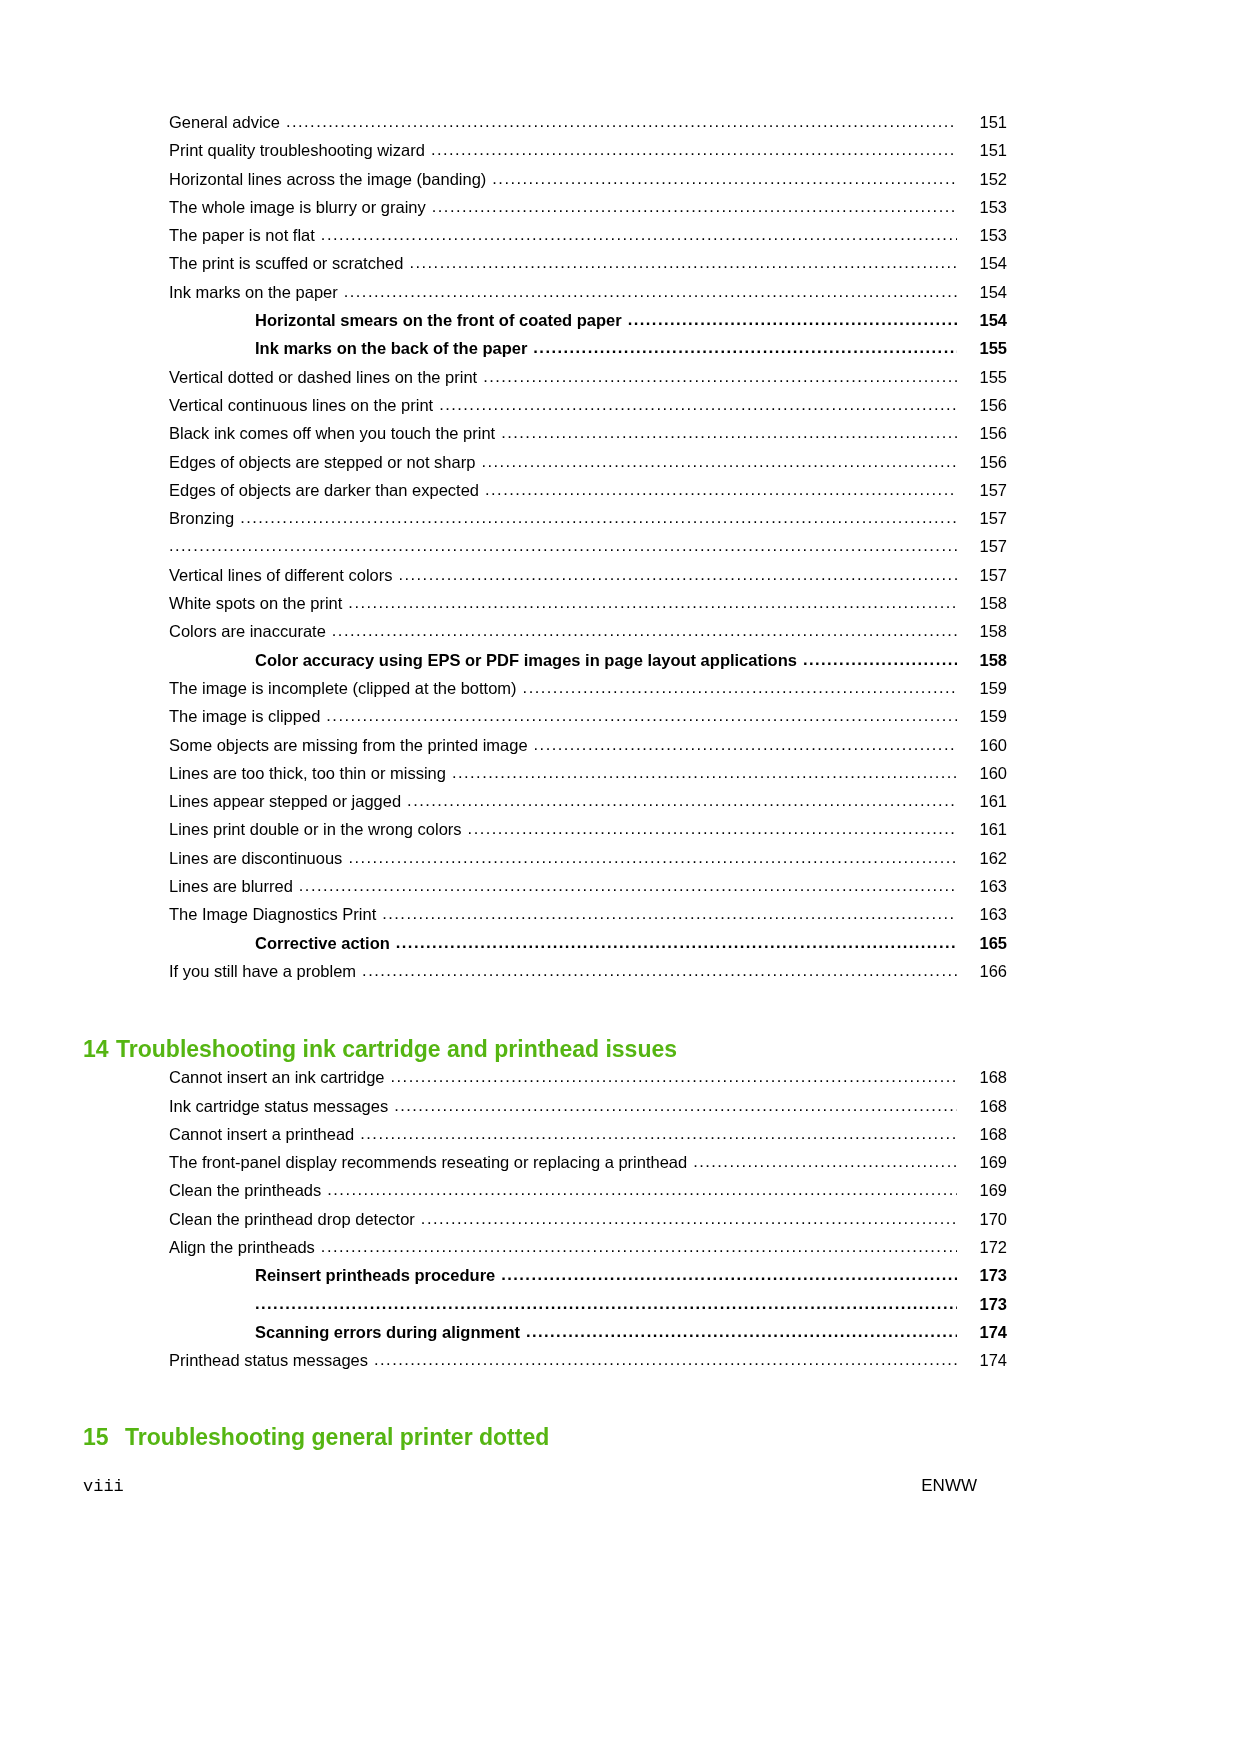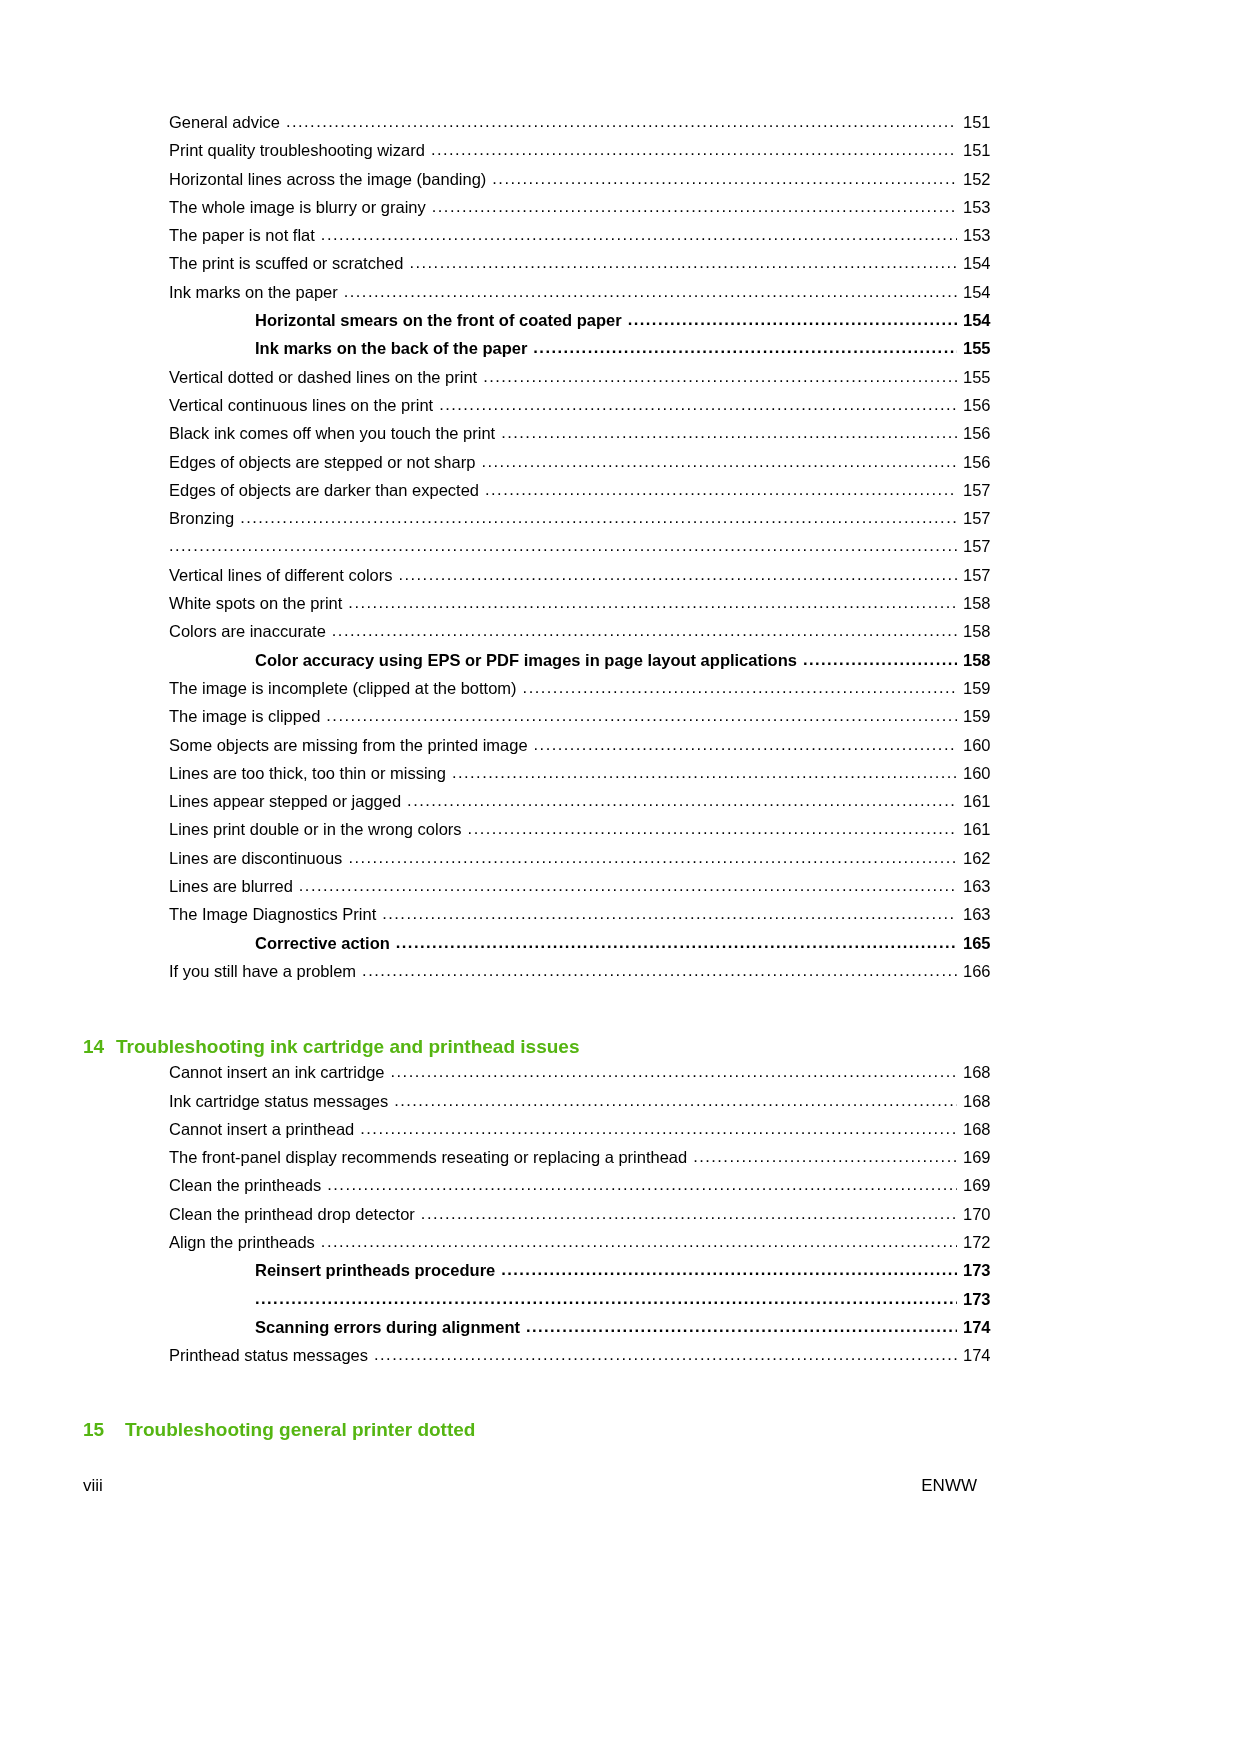--- a/index.html
+++ b/index.html
@@ -47,29 +47,29 @@
     white-space: nowrap;
     letter-spacing: 1.45px;
     font-size: 16.5px;
     color: #000;
     position: relative;
     top: -1px;
   }
   .toc-page {
     flex: 0 0 auto;
     width: 44px;
-    text-align: left;
+    text-align: right;
     padding-left: 6px;
   }
 
   
   .chapter-heading {
     display: flex;
     align-items: baseline;
-    font-size: 19px;
+    font-size: 23px;
     font-weight: bold;
     color: #55b512;
     margin-left: -86px;
     white-space: nowrap;
   }
   .chapter-num {
     flex: 0 0 auto;
     width: 33px;
   }
   .chapter-title {
@@ -82,21 +82,21 @@
   .footer {
     position: absolute;
     left: 83px;
     right: 83px;
     top: 1476px;
     display: flex;
     justify-content: space-between;
     align-items: baseline;
     font-size: 17px;
   }
-  .footer-left { text-align: left; }
+  .footer-left { text-align: left; font-family: Liberation Mono, monospace; }
   .footer-right { text-align: right; }
 </style>
 </head>
 <body>
 
 <div class="page">
 
   <div class="content">
 
     <div id="toc-list-main">

